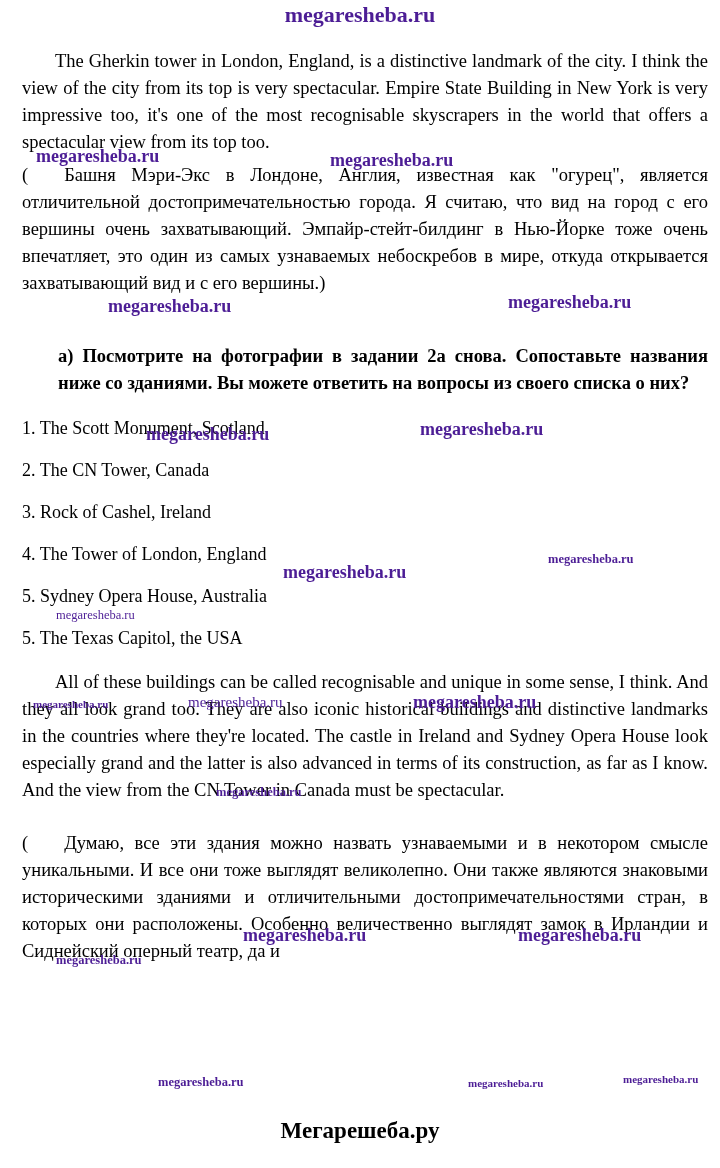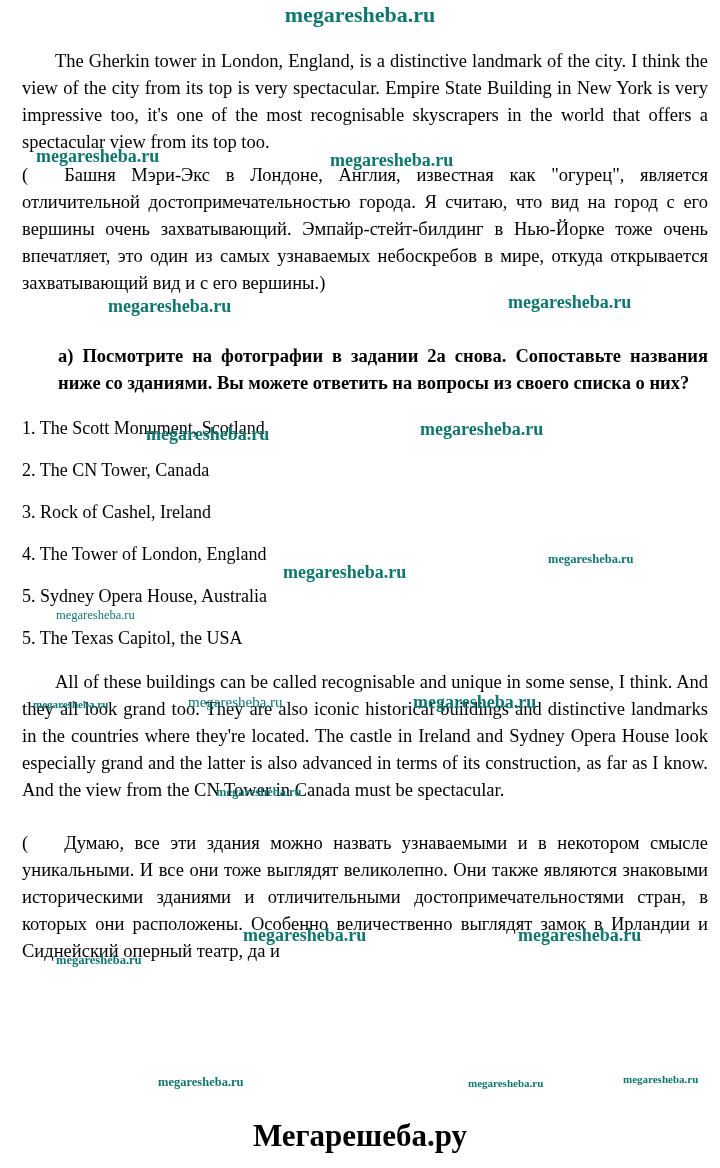--- a/index.html
+++ b/index.html
@@ -50,41 +50,41 @@
     margin-bottom: 15px;
   }
   .en-2 { margin-top: 17px; }
   .ru-2 { margin-top: 26px; }
 
   
   .wm {
     position: absolute;
     font-family: "Liberation Serif", serif;
     font-weight: bold;
-    color: #0f766e;
+    color: #4c1d95;
     white-space: nowrap;
   }
   .wm-top {
     top: 2px;
     left: 50%;
     transform: translateX(-50%);
     font-size: 22px;
   }
   .wm-lg { font-size: 18px; }
   .wm-md { font-size: 15px; }
   .wm-sm { font-size: 12.5px; }
   .wm-xs { font-size: 11px; }
   .wm-n  { font-weight: normal; }
 
   .site-logo {
     position: absolute;
     top: 1118px;
     left: 50%;
     transform: translateX(-50%);
-    font-size: 31px;
+    font-size: 23px;
     font-weight: bold;
     white-space: nowrap;
   }
 </style>
 </head>
 <body>
 
 <span class="wm wm-top">megaresheba.ru</span>
 
 <div class="content">

